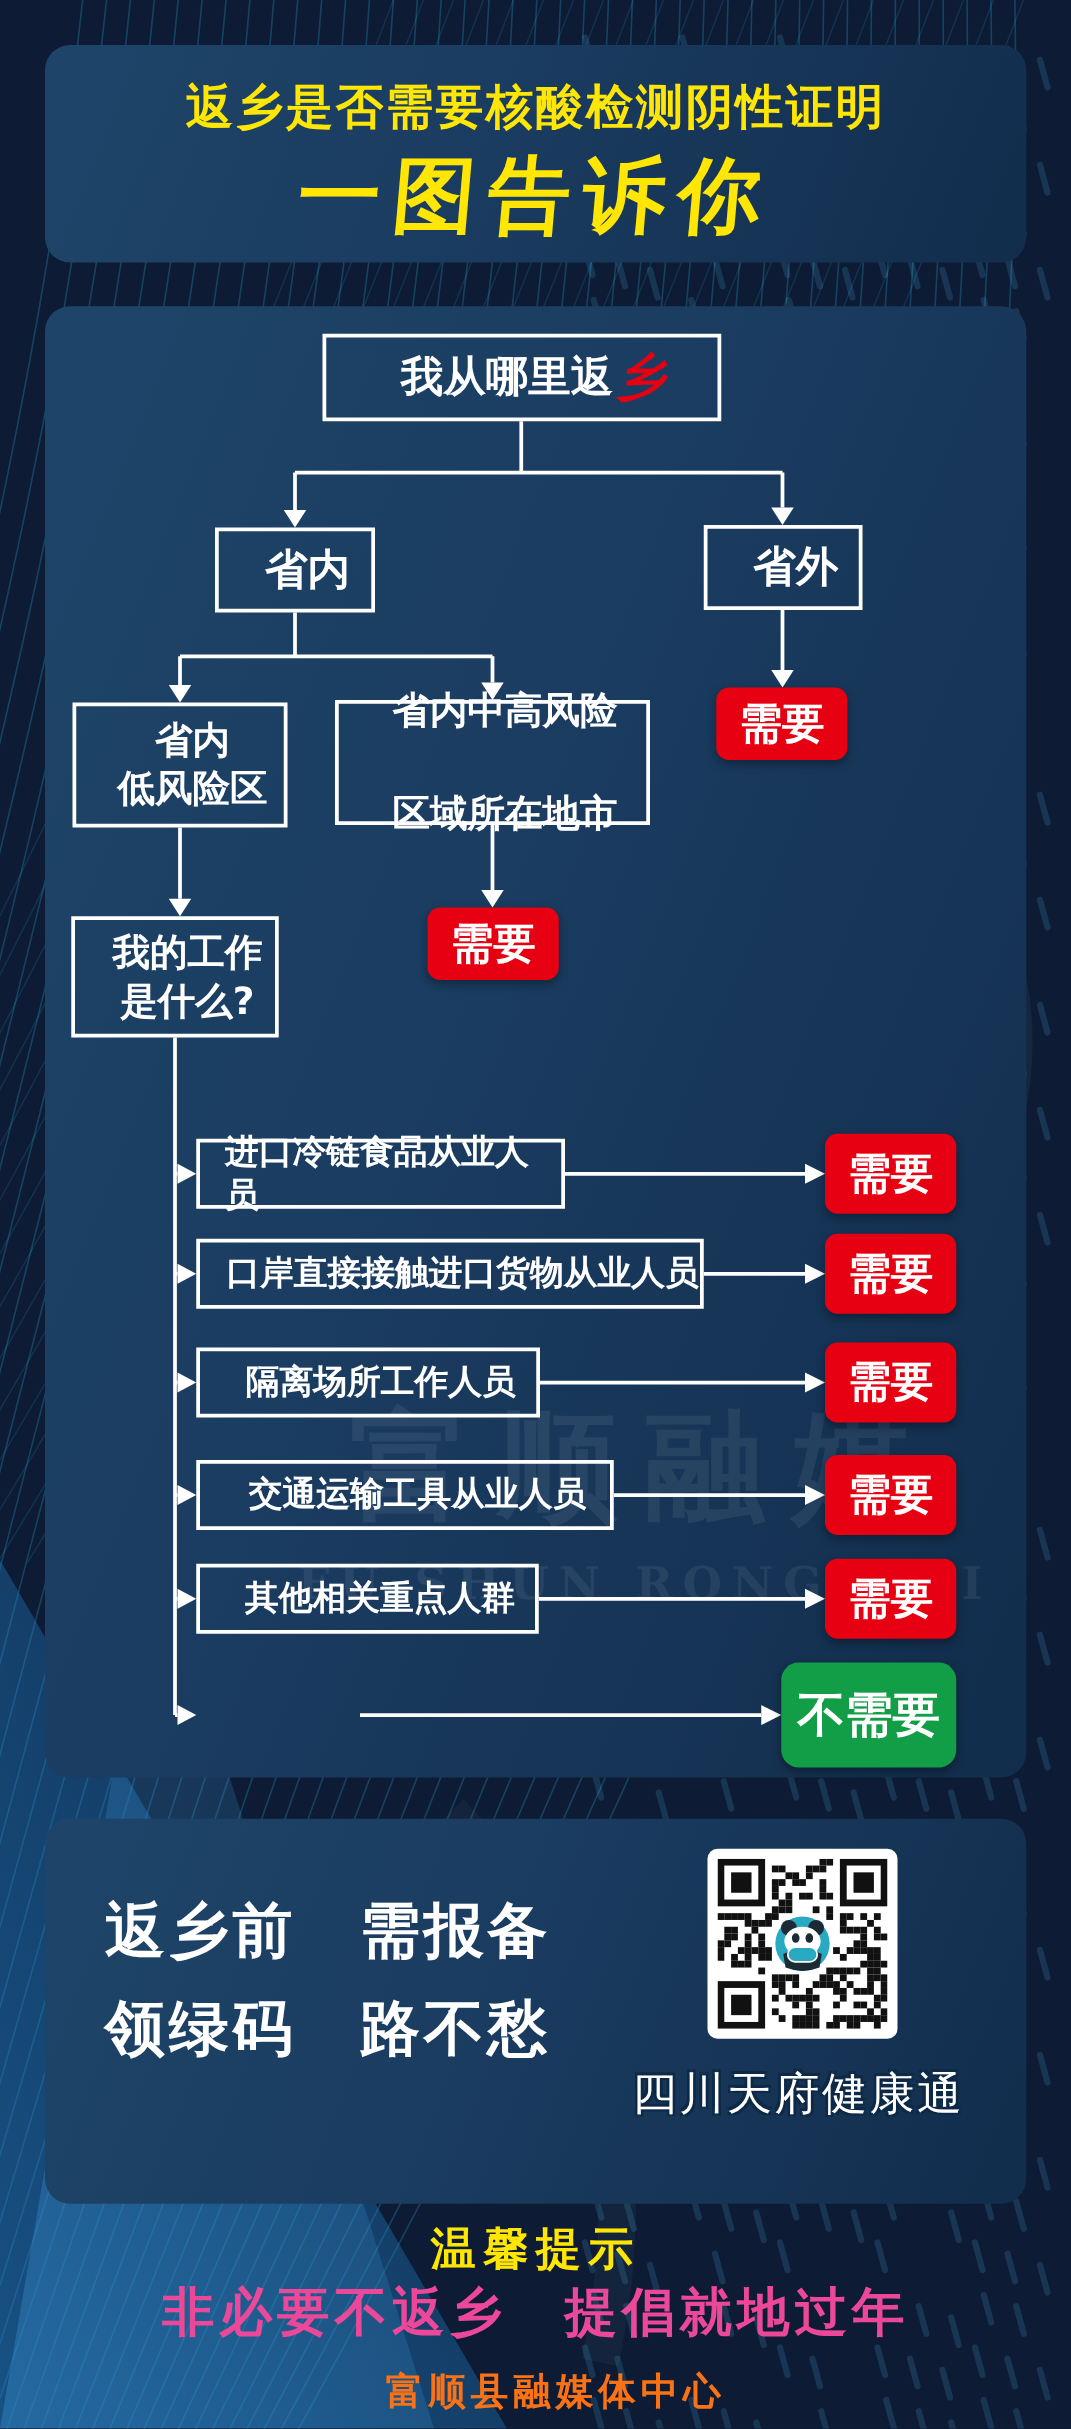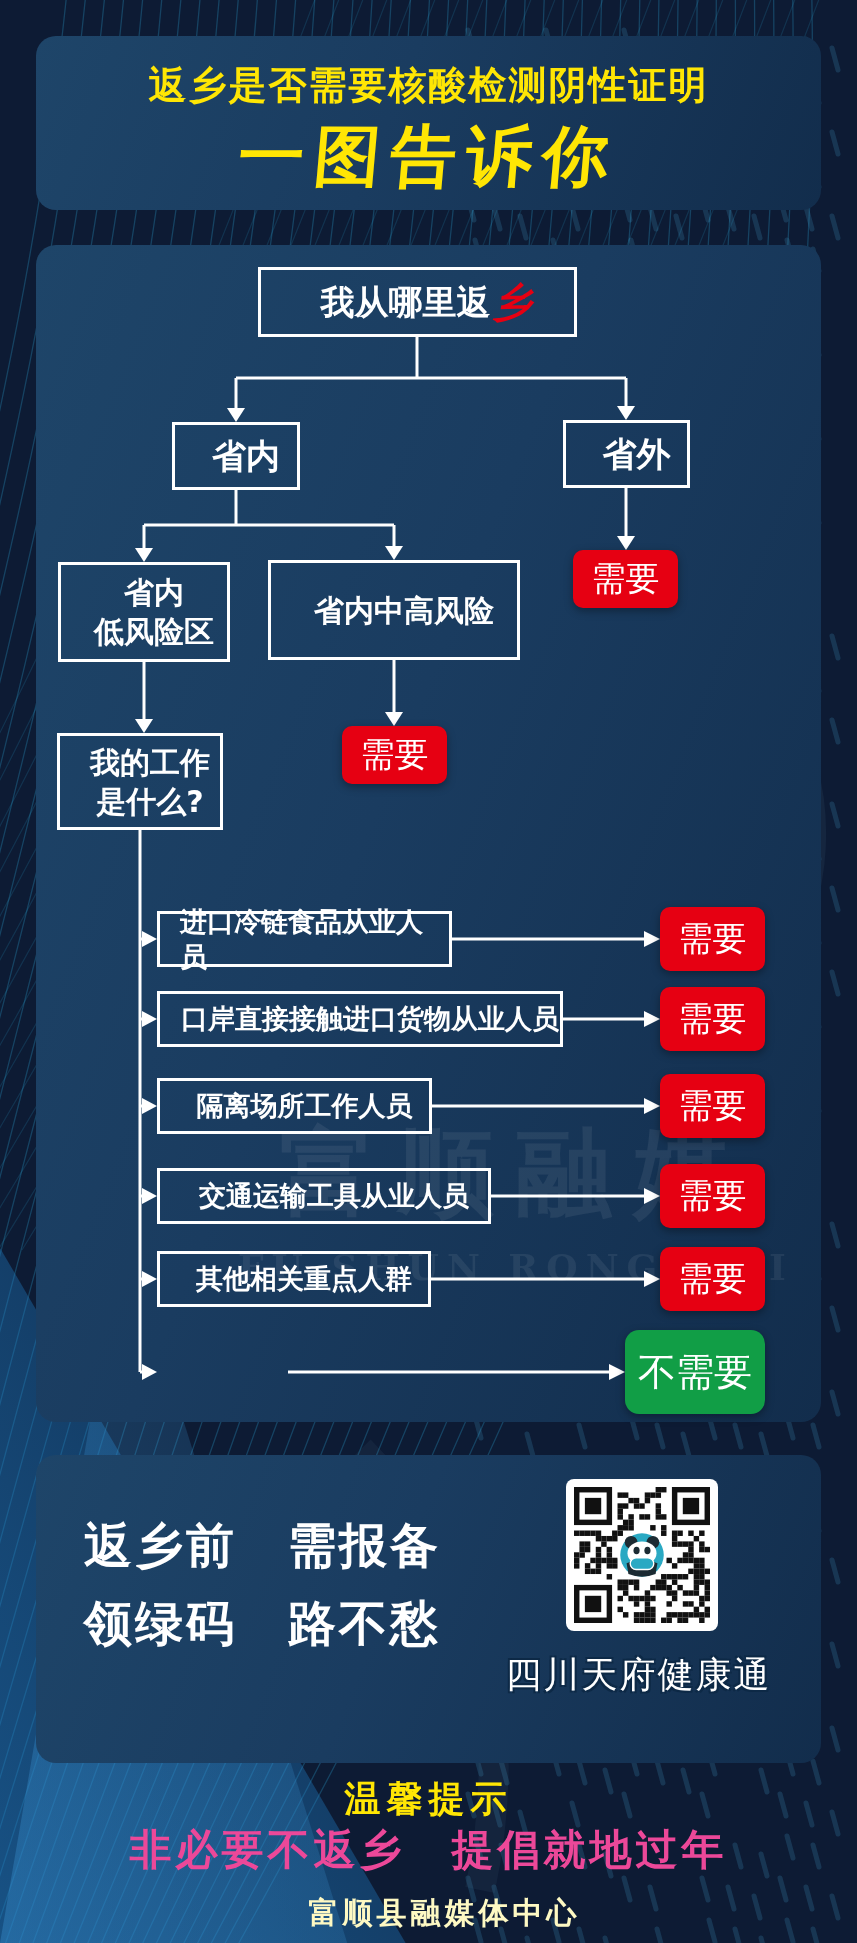--- a/index.html
+++ b/index.html
@@ -29,21 +29,21 @@
   
   .hdr-title{position:absolute;left:0;right:0;top:24px;text-align:center;
     color:#ffe604;font-size:38px;font-weight:900;letter-spacing:2px;}
   .hdr-sub{position:absolute;left:0;right:0;top:76px;text-align:center;
     color:#ffe604;font-size:66px;font-weight:900;letter-spacing:10px;transform:skewX(-5deg);}
 
   
   .box{position:absolute;border:3px solid #ffffff;color:#ffffff;font-weight:700;
     display:flex;flex-direction:column;align-items:center;justify-content:center;
     text-align:left;line-height:1.3;z-index:3;padding-left:20px;}
-  .badge{position:absolute;color:#ffffff;font-weight:400;display:flex;align-items:center;
+  .badge{position:absolute;color:#ffffff;font-weight:700;display:flex;align-items:center;
     justify-content:center;z-index:3;box-shadow:0 3px 8px rgba(0,0,0,.35);}
   .badge.red{background:#e60012;border-radius:10px;font-size:34px;}
   .badge.green{background:#119e46;border-radius:14px;font-size:38px;}
   #flow-svg{position:absolute;left:0;top:0;z-index:2;}
   #flow-svg path{stroke:#ffffff;stroke-width:3;fill:none;}
   #flow-svg polygon{fill:#ffffff;}
 
   .origin-hl{color:#e60012;font-weight:900;font-size:40px;display:inline-block;
     transform:skewX(-10deg);margin-left:4px;}
 
@@ -61,21 +61,21 @@
     border-radius:8px;padding:8px;z-index:3;}
   .qr-label{position:absolute;left:420px;top:196px;width:365px;text-align:center;color:#ffffff;
     font-size:36px;font-weight:400;letter-spacing:2px;z-index:3;
     text-shadow:2px 2px 0 #0d2946,-2px 2px 0 #0d2946,2px -2px 0 #0d2946,-2px -2px 0 #0d2946;}
 
   
   .notice{position:absolute;left:0;right:0;text-align:center;z-index:3;
     font-family:Liberation Mono, monospace;}
   #notice-title{top:1775px;color:#ffe604;font-size:36px;font-weight:700;letter-spacing:6px;}
   #notice-msg{top:1822px;color:#ec4899;font-size:42px;font-weight:700;letter-spacing:4px;}
-  #publisher{top:1893px;color:#fef9c3;font-size:30px;font-weight:700;letter-spacing:4px;padding-left:32px;}
+  #publisher{top:1893px;color:#f97316;font-size:30px;font-weight:700;letter-spacing:4px;padding-left:32px;}
 </style>
 </head>
 <body>
 
 <div id="page">
 
   <svg id="deco" width="857" height="1943">
       <path d="M 70 -40 C 10 620, -250 1150, -300 2000" stroke="rgba(44,158,205,0.30)" stroke-width="1.3" fill="none"></path>
       <path d="M 89 -40 C 31 620, -226 1150, -287 2000" stroke="rgba(44,158,205,0.30)" stroke-width="1.3" fill="none"></path>
       <path d="M 108 -40 C 52 620, -202 1150, -274 2000" stroke="rgba(44,158,205,0.30)" stroke-width="1.3" fill="none"></path>
@@ -708,20 +708,21 @@
       <span>需要</span>
     </div>
 
     <div class="box" style="left:22px;top:317px;width:172px;height:100px;font-size:30px;">
       <div>省内</div>
       <div>低风险区</div>
     </div>
 
     <div class="box" style="left:232px;top:315px;width:252px;height:100px;font-size:30px;gap:44px;">
       <div>省内中高风险</div>
+      <div>区域所在地市</div>
     </div>
 
     <div class="badge red" style="left:306px;top:481px;width:105px;height:58px;">
       <span>需要</span>
     </div>
 
     <div class="box" style="left:21px;top:488px;width:166px;height:97px;font-size:30px;">
       <div>我的工作</div>
       <div>是什么?</div>
     </div>

